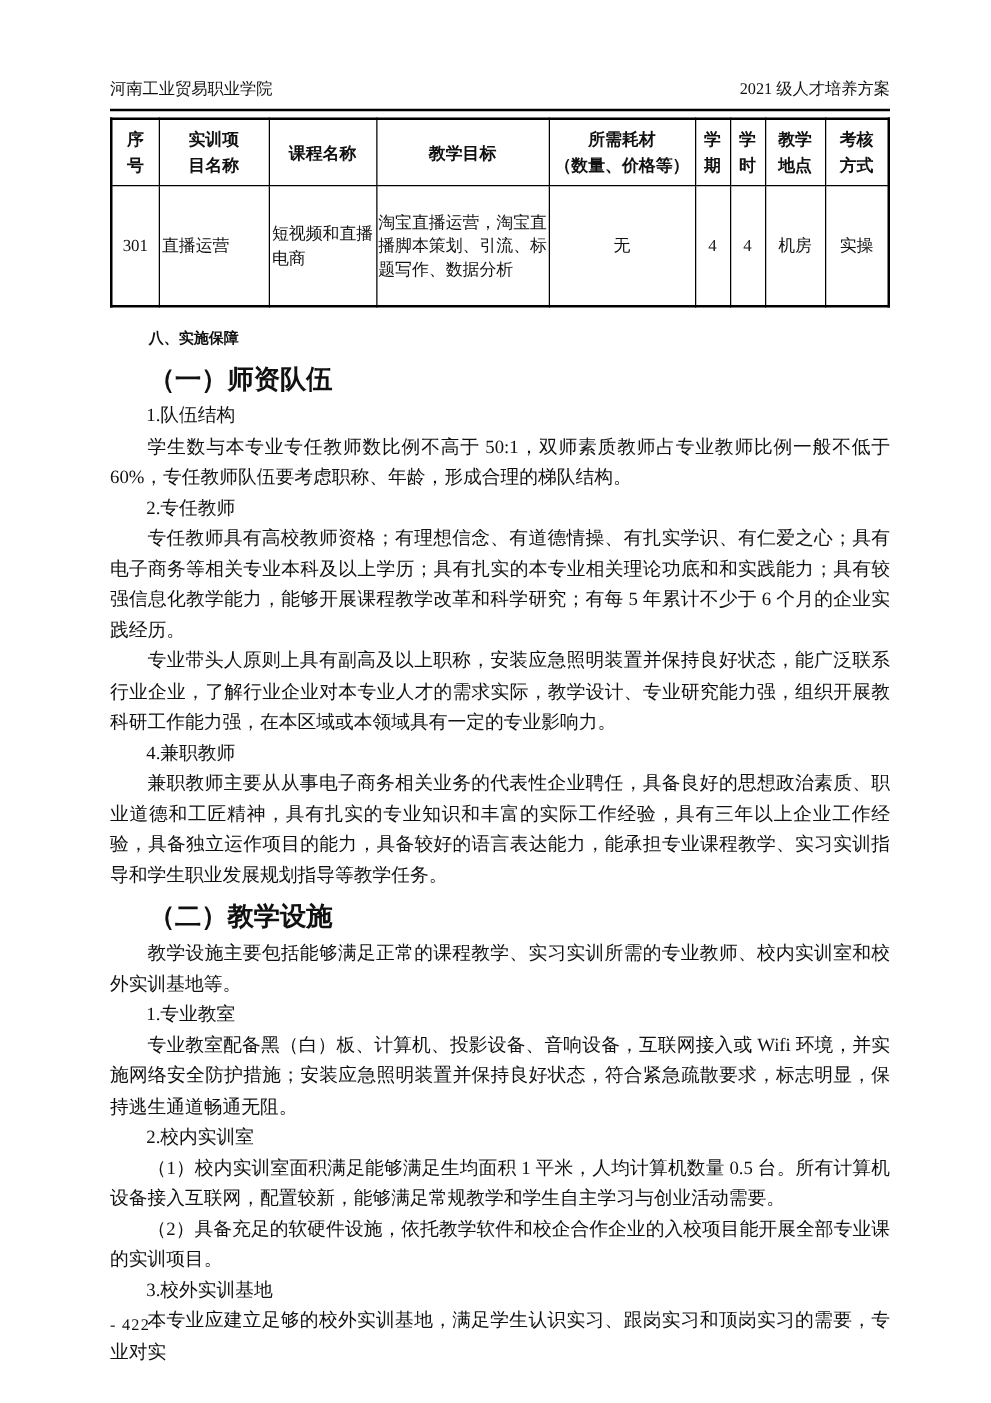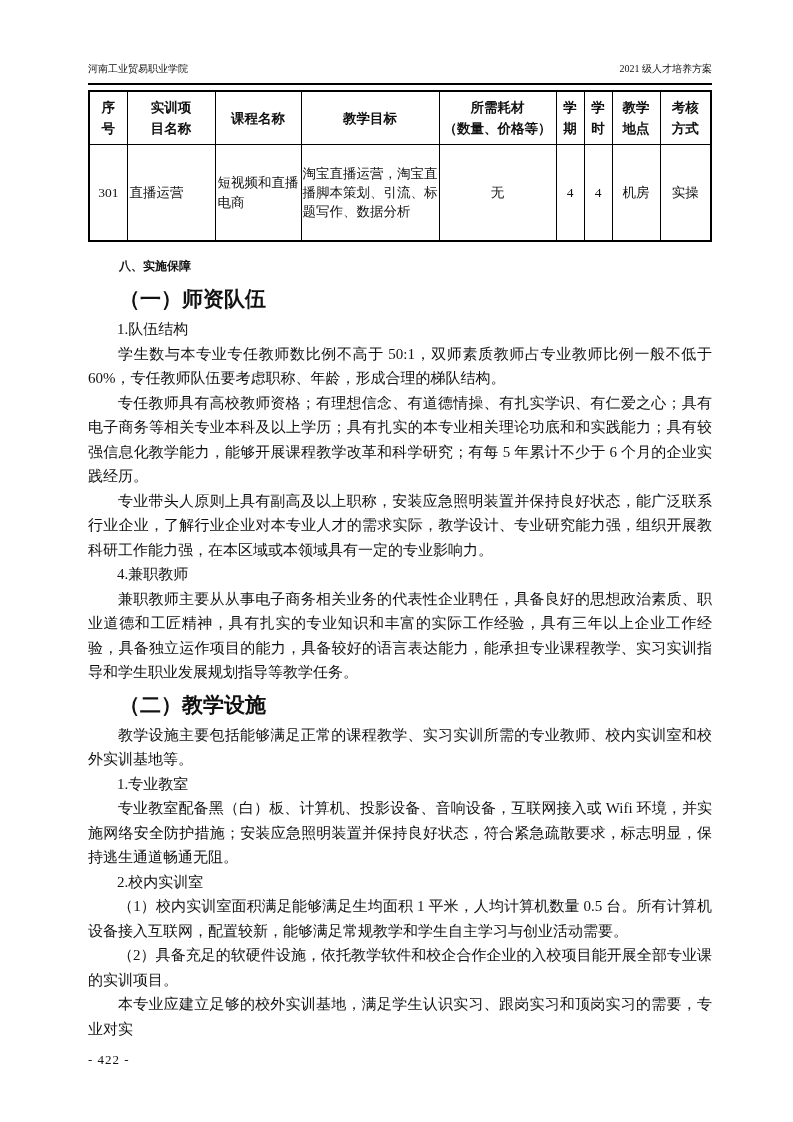--- a/index.html
+++ b/index.html
@@ -15,21 +15,21 @@
   .content {
     position: absolute;
     left: 88px;
     top: 62px;
     width: 624px;
   }
   .doc-header {
     display: flex;
     justify-content: space-between;
     align-items: flex-end;
-    font-size: 10px;
+    font-size: 13px;
     padding-bottom: 7px;
     border-bottom: 2px solid #000000;
   }
   table.tbl {
     border-collapse: collapse;
     table-layout: fixed;
     width: 622px;
     margin-top: 5px;
     border: 2px solid #000000;
   }
@@ -137,36 +137,38 @@
     </table>
 
     <div class="bodytext">
       <div class="h1">八、实施保障</div>
 
       <div class="sec-title">（一）师资队伍</div>
 
       <div class="num-title">1.队伍结构</div>
       <p class="para">学生数与本专业专任教师数比例不高于 50:1，双师素质教师占专业教师比例一般不低于 60%，专任教师队伍要考虑职称、年龄，形成合理的梯队结构。</p>
 
+      <div class="num-title">2.专任教师</div>
       <p class="para">专任教师具有高校教师资格；有理想信念、有道德情操、有扎实学识、有仁爱之心；具有电子商务等相关专业本科及以上学历；具有扎实的本专业相关理论功底和和实践能力；具有较强信息化教学能力，能够开展课程教学改革和科学研究；有每 5 年累计不少于 6 个月的企业实践经历。</p>
 
       <p class="para">专业带头人原则上具有副高及以上职称，安装应急照明装置并保持良好状态，能广泛联系行业企业，了解行业企业对本专业人才的需求实际，教学设计、专业研究能力强，组织开展教科研工作能力强，在本区域或本领域具有一定的专业影响力。</p>
 
       <div class="num-title">4.兼职教师</div>
       <p class="para">兼职教师主要从从事电子商务相关业务的代表性企业聘任，具备良好的思想政治素质、职业道德和工匠精神，具有扎实的专业知识和丰富的实际工作经验，具有三年以上企业工作经验，具备独立运作项目的能力，具备较好的语言表达能力，能承担专业课程教学、实习实训指导和学生职业发展规划指导等教学任务。</p>
 
       <div class="sec-title">（二）教学设施</div>
       <p class="para">教学设施主要包括能够满足正常的课程教学、实习实训所需的专业教师、校内实训室和校外实训基地等。</p>
 
       <div class="num-title">1.专业教室</div>
       <p class="para">专业教室配备黑（白）板、计算机、投影设备、音响设备，互联网接入或 Wifi 环境，并实施网络安全防护措施；安装应急照明装置并保持良好状态，符合紧急疏散要求，标志明显，保持逃生通道畅通无阻。</p>
 
       <div class="num-title">2.校内实训室</div>
       <p class="para">（1）校内实训室面积满足能够满足生均面积 1 平米，人均计算机数量 0.5 台。所有计算机设备接入互联网，配置较新，能够满足常规教学和学生自主学习与创业活动需要。</p>
       <p class="para">（2）具备充足的软硬件设施，依托教学软件和校企合作企业的入校项目能开展全部专业课的实训项目。</p>
 
+      <div class="num-title">3.校外实训基地</div>
       <p class="para">本专业应建立足够的校外实训基地，满足学生认识实习、跟岗实习和顶岗实习的需要，专业对实</p>
     </div>
 
   </div>
 
   <div class="footer">- 422 -</div>
 </div>
 
 </body></html>

